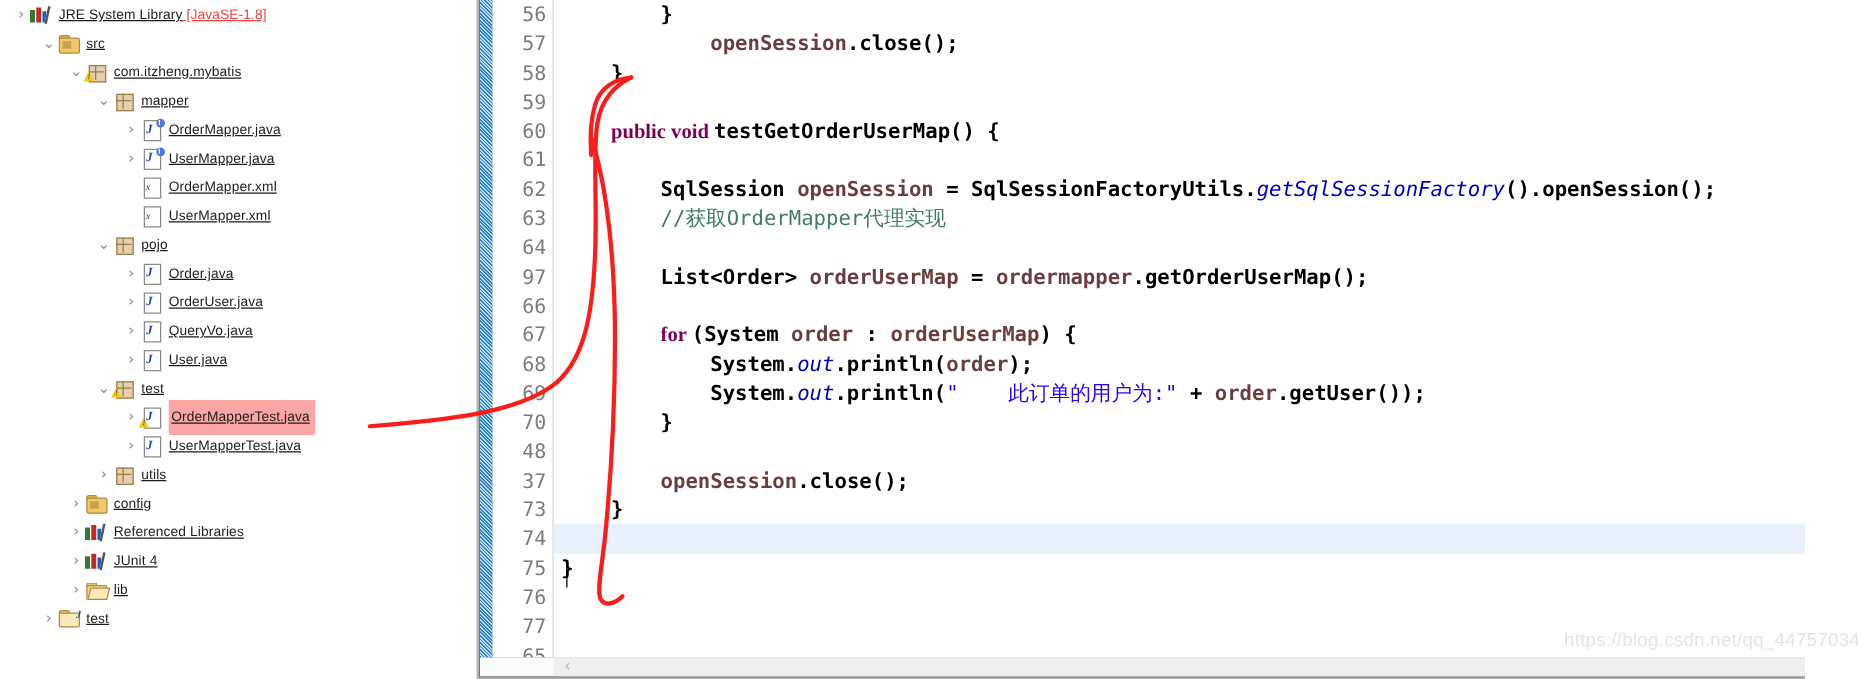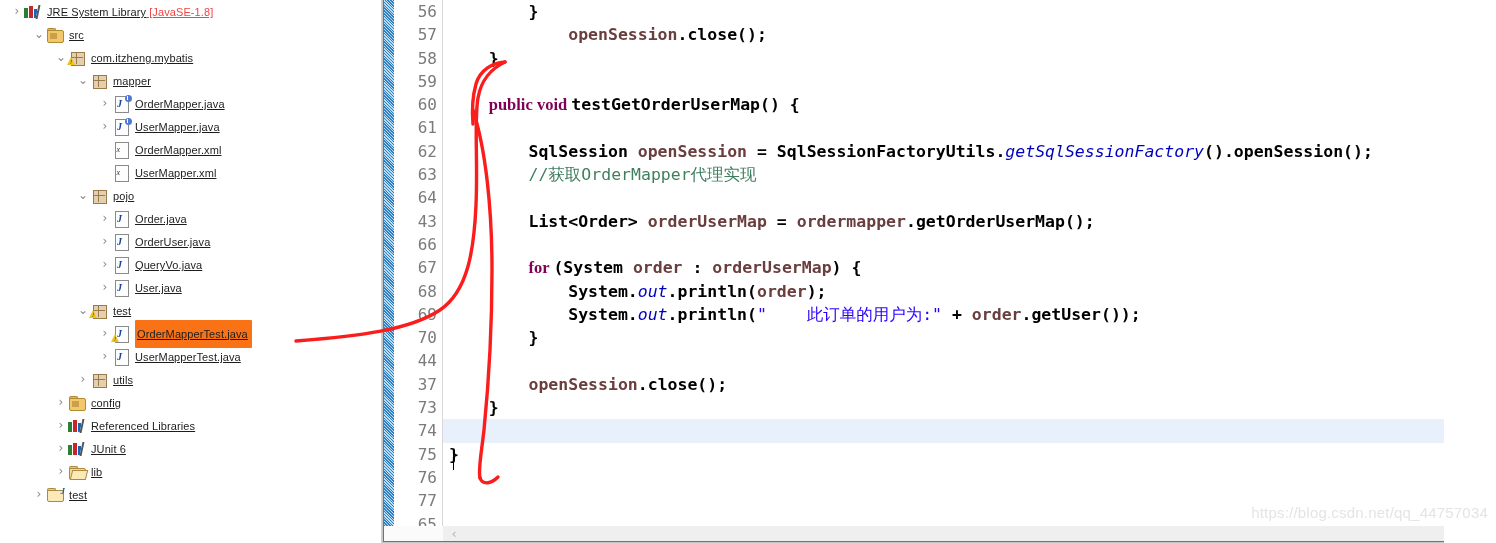--- a/index.html
+++ b/index.html
@@ -23,21 +23,21 @@
     display:flex;align-items:center;
   }
   .node .twisty{
     width:14px;min-width:14px;text-align:center;color:#8a8a8a;
     font-size:12px;font-family:"DejaVu Sans", sans-serif;
   }
   .node .twisty.none{color:transparent;}
   .ico{width:19px;min-width:19px;height:18px;position:relative;margin-right:4px;display:inline-block;}
   .lbl{font-size:11px;color:#1d1d1d;letter-spacing:0.1px;text-decoration:underline;}
   .lbl.dim{color:#ef4444;}
-  .node.selected .selbox{background:#f97316;padding:1px 4px 2px 2px;border-radius:1px;}
+  .node.selected .selbox{background:#fca5a5;padding:1px 4px 2px 2px;border-radius:1px;}
 
   
   .ic-lib{  
     width:18px;height:14px;
   }
   .ic-lib i{position:absolute;display:block;}
   .ic-lib .b1{left:0;top:3px;width:4px;height:10px;background:#2e7d32;}
   .ic-lib .b2{left:5px;top:1px;width:4px;height:12px;background:#c62828;}
   .ic-lib .b3{left:10px;top:4px;width:3px;height:9px;background:#1565c0;}
   .ic-lib .b4{left:13px;top:0px;width:4px;height:14px;background:#ffffff;border-left:2px solid #555;transform:skewX(-12deg);}
@@ -314,21 +314,21 @@
           <span class="selbox"><span class="lbl">Referenced Libraries</span><span class="lbl dim"></span></span>
         </div>
         <div class="node" style="padding-left: 54px;">
           <span class="twisty">›</span>
           <span class="ico ic-lib">
             <i class="b1"></i>
             <i class="b2"></i>
             <i class="b3"></i>
             <i class="b4"></i>
           </span>
-          <span class="selbox"><span class="lbl">JUnit 6</span><span class="lbl dim"></span></span>
+          <span class="selbox"><span class="lbl">JUnit 4</span><span class="lbl dim"></span></span>
         </div>
         <div class="node" style="padding-left: 54px;">
           <span class="twisty">›</span>
           <span class="ico ic-folder">
             <i class="tab"></i>
             <i class="f"></i>
             <i class="open"></i>
           </span>
           <span class="selbox"><span class="lbl">lib</span><span class="lbl dim"></span></span>
         </div>
@@ -350,27 +350,27 @@
       <div class="gutter" id="gutter">
           <div class="gl">56</div>
           <div class="gl">57</div>
           <div class="gl">58</div>
           <div class="gl">59</div>
           <div class="gl">60</div>
           <div class="gl">61</div>
           <div class="gl">62</div>
           <div class="gl">63</div>
           <div class="gl">64</div>
-          <div class="gl">43</div>
+          <div class="gl">97</div>
           <div class="gl">66</div>
           <div class="gl">67</div>
           <div class="gl">68</div>
           <div class="gl">69</div>
           <div class="gl">70</div>
-          <div class="gl">44</div>
+          <div class="gl">48</div>
           <div class="gl">37</div>
           <div class="gl">73</div>
           <div class="gl">74</div>
           <div class="gl">75</div>
           <div class="gl">76</div>
           <div class="gl">77</div>
           <div class="gl">65</div>
         </div>
       <div class="codearea" id="codearea">
           <div class="cl"><span class="plain">        }</span></div>

